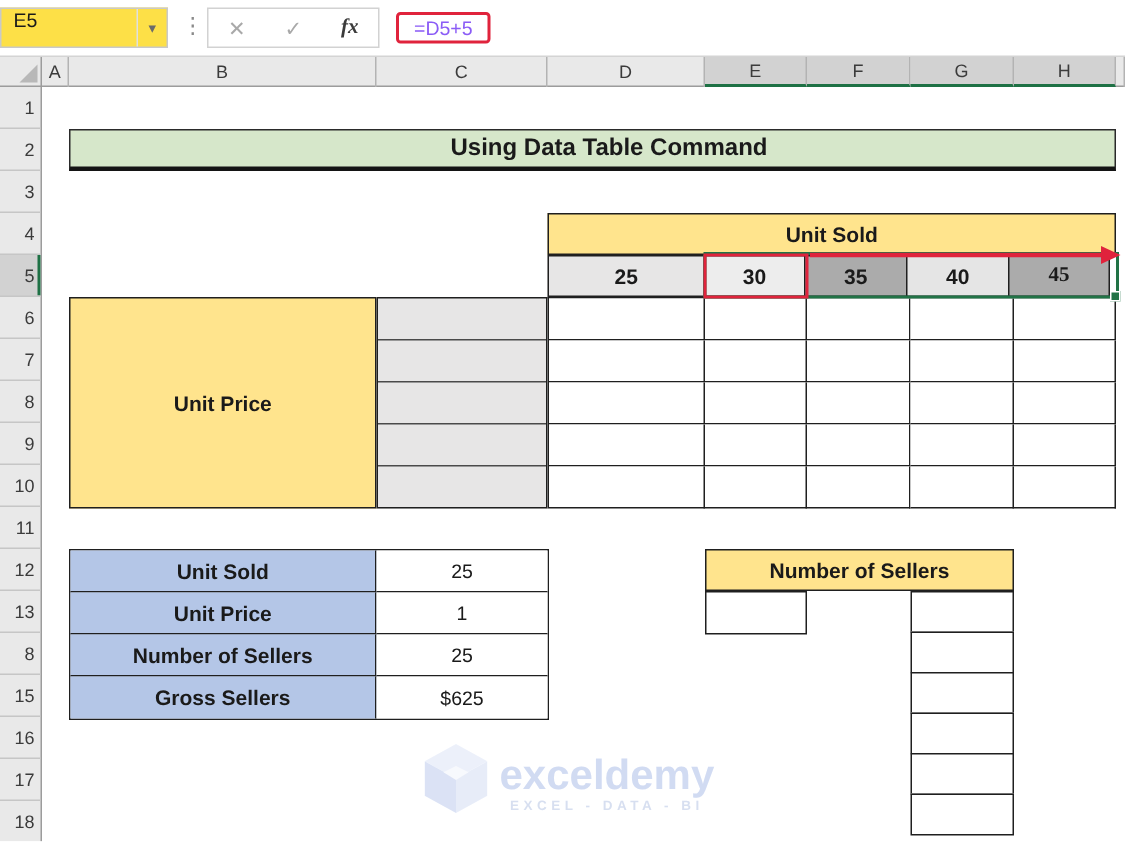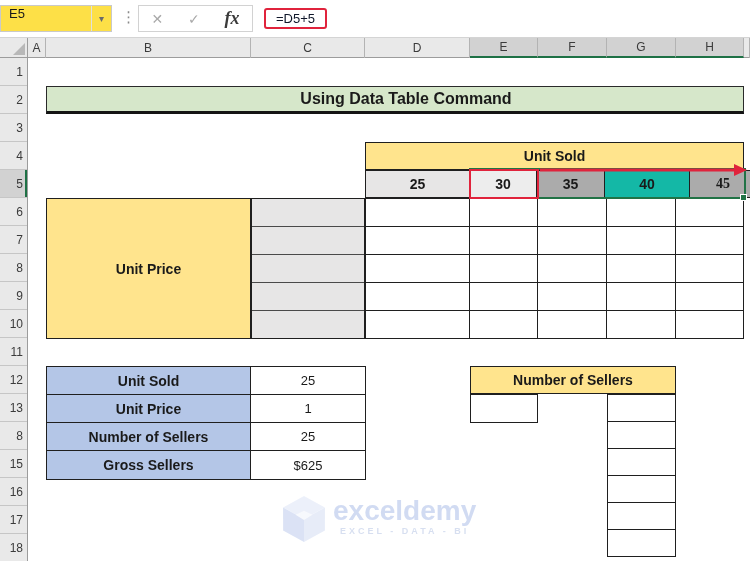--- a/index.html
+++ b/index.html
@@ -23,28 +23,28 @@
     border-left:1px solid #e0e0e0; height:100%; display:flex; align-items:center;
   }
   .dots { position:absolute; left:121px; top:8px; color:#8a8a8a; font-size:15px; letter-spacing:0; }
   .fx-group {
     position:absolute; left:138px; top:5px; width:115px; height:27px;
     border:1px solid #d2d2d2; background:#fff;
     display:flex; align-items:center; justify-content:space-around;
   }
   .icon-x { color:#a9a9a9; font-size:14px; }
   .icon-check { color:#a9a9a9; font-size:14px; }
-  .icon-fx { color:#3b3b3b; font-size:18px; font-style:italic; font-family:"Liberation Serif", serif; font-weight:bold; }
+  .icon-fx { color:#3b3b3b; font-size:14px; font-style:italic; font-family:"Liberation Serif", serif; font-weight:bold; }
   .formula-input {
     position:absolute; left:260px; top:5px; width:490px; height:27px;
     background:#fff; display:flex; align-items:center;
   }
   .formula-highlight {
     border:2px solid #e0233c; border-radius:3px; padding:1px 10px;
-    font-size:13px; color:#0f172a; margin-left:4px;
+    font-size:13px; color:#8b5cf6; margin-left:4px;
   }
   
   .corner-cell {
     position:absolute; left:0; top:38px; width:28px; height:20px;
     background:#e9e9e9; border-right:1px solid #9c9c9c; border-bottom:1px solid #9c9c9c;
   }
   .corner-tri {
     position:absolute; right:2px; bottom:2px; width:0; height:0;
     border-left:12px solid transparent; border-bottom:12px solid #b8b8b8;
   }
@@ -132,21 +132,21 @@
     position:absolute; left:712px; top:136px; width:7px; height:7px;
     background:#217346; border:1px solid #fff; z-index:7;
   }
   .red-box {
     position:absolute; left:441px; top:111px; width:70px; height:30px;
     border:2px solid #e0233c; z-index:6; pointer-events:none;
   }
   .annot-svg { position:absolute; left:0; top:0; z-index:8; pointer-events:none; }
   
   .watermark {
-    position:absolute; left:255px; top:438px; width:230px; display:flex; align-items:flex-start; gap:8px;
+    position:absolute; left:255px; top:438px; width:230px; display:flex; align-items:flex-end; gap:8px;
     opacity:0.65; z-index:1;
   }
   .wm-text { display:flex; flex-direction:column; align-items:center; }
   .wm-brand { font-size:28px; font-weight:bold; color:#b9c8ec; line-height:30px; }
   .wm-tag { font-size:9px; letter-spacing:3px; color:#c3cfe9; font-weight:bold; }
 </style>
 </head>
 <body>
 
 <div class="app">
@@ -220,21 +220,21 @@
     </div>
 
     <div class="cellblock title-bar">Using Data Table Command</div>
 
     <div class="cellblock unitsold-hdr">Unit Sold</div>
 
     <div class="row5">
       <div class="cell" style="width:105px; background:#e7e6e6;">25</div>
       <div class="cell" style="width:68px;  background:#ededed;">30</div>
       <div class="cell" style="width:69px;  background:#ababab;">35</div>
-      <div class="cell" style="width:86px;  background:#14b8a6;">40</div>
+      <div class="cell" style="width:69px;  background:#e5e5e5;">40</div>
       <div class="cell" style="width:68px;  background:#ababab;font-family:Liberation Serif, serif;">45</div>
     </div>
 
     <div class="cellblock unitprice-block">Unit Price</div>
 
     <div class="c-stack">
       <div class="gcell"></div>
       <div class="gcell"></div>
       <div class="gcell"></div>
       <div class="gcell"></div>

